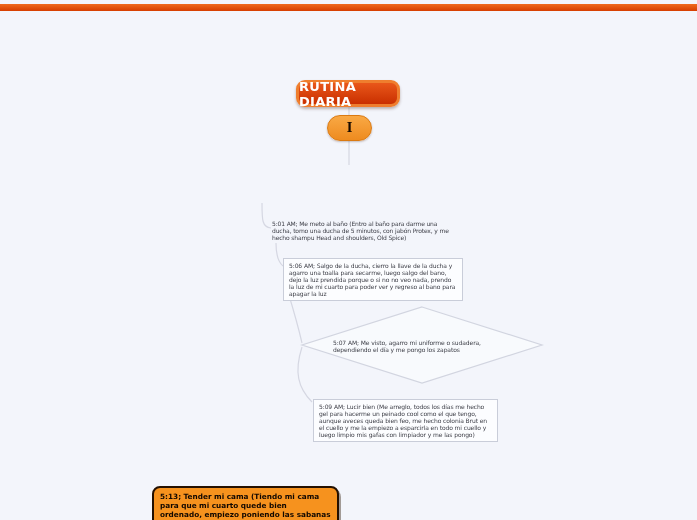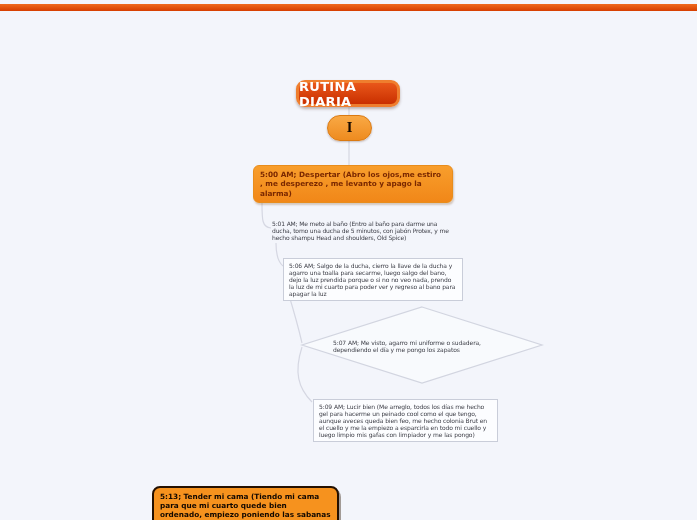--- a/index.html
+++ b/index.html
@@ -90,23 +90,20 @@
   </svg>
 
   <div class="root-node">
     <span>RUTINA DIARIA</span>
   </div>
 
   <div class="index-node">
     <span>I</span>
   </div>
 
-  <div class="orange-node">
-    <span>5:00 AM; Despertar (Abro los ojos,me estiro , me desperezo , me levanto y apago la alarma)</span>
-  </div>
 
   <div class="plain-node">
     <span>5:01 AM; Me meto al baño (Entro al baño para darme una ducha, tomo una ducha de 5 minutos, con jabón Protex, y me hecho shampu Head and shoulders, Old Spice)</span>
   </div>
 
   <div class="box-node box-ducha">
     <span>5:06 AM; Salgo de la ducha, cierro la llave de la ducha y agarro una toalla para secarme, luego salgo del bano, dejo la luz prendida porque o si no no veo nada, prendo la luz de mi cuarto para poder ver y regreso al bano para apagar la luz</span>
   </div>
 
   <div class="diamond-text">

